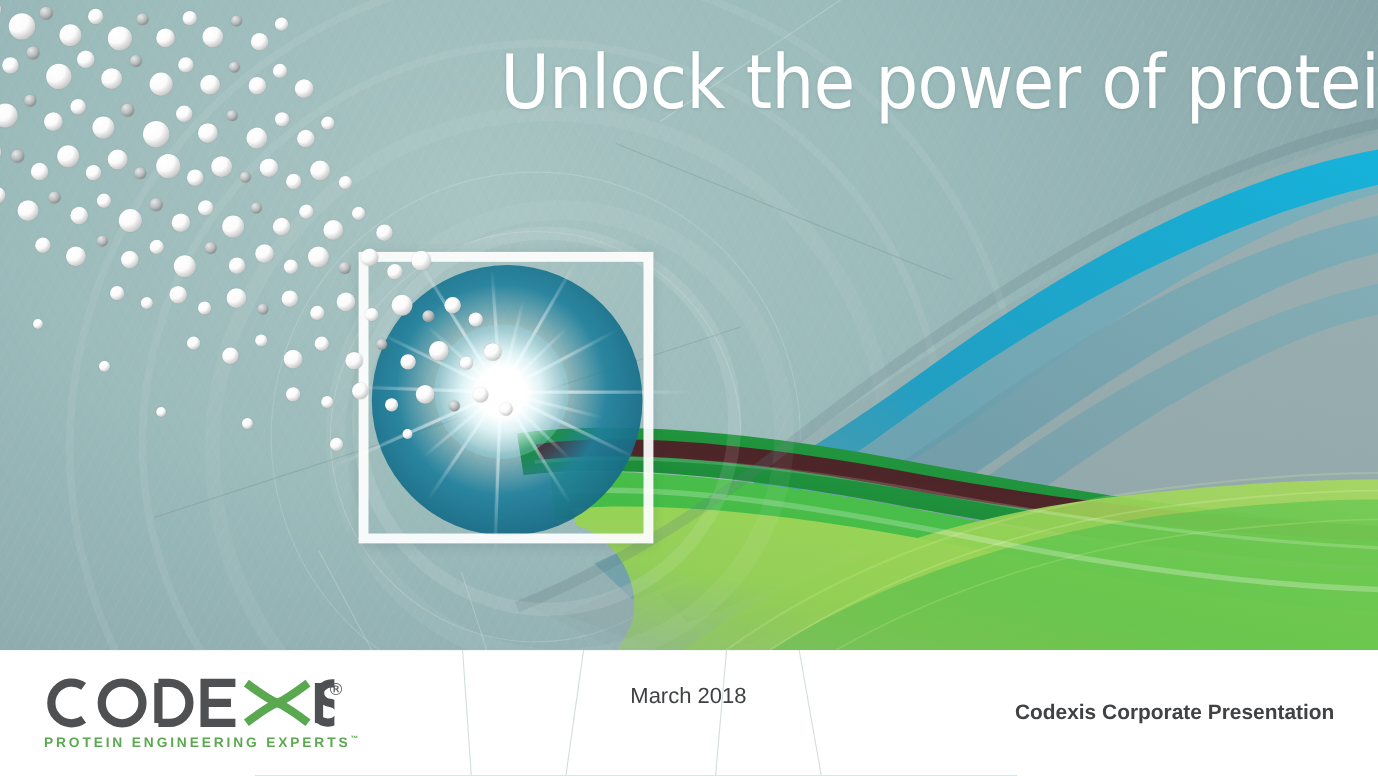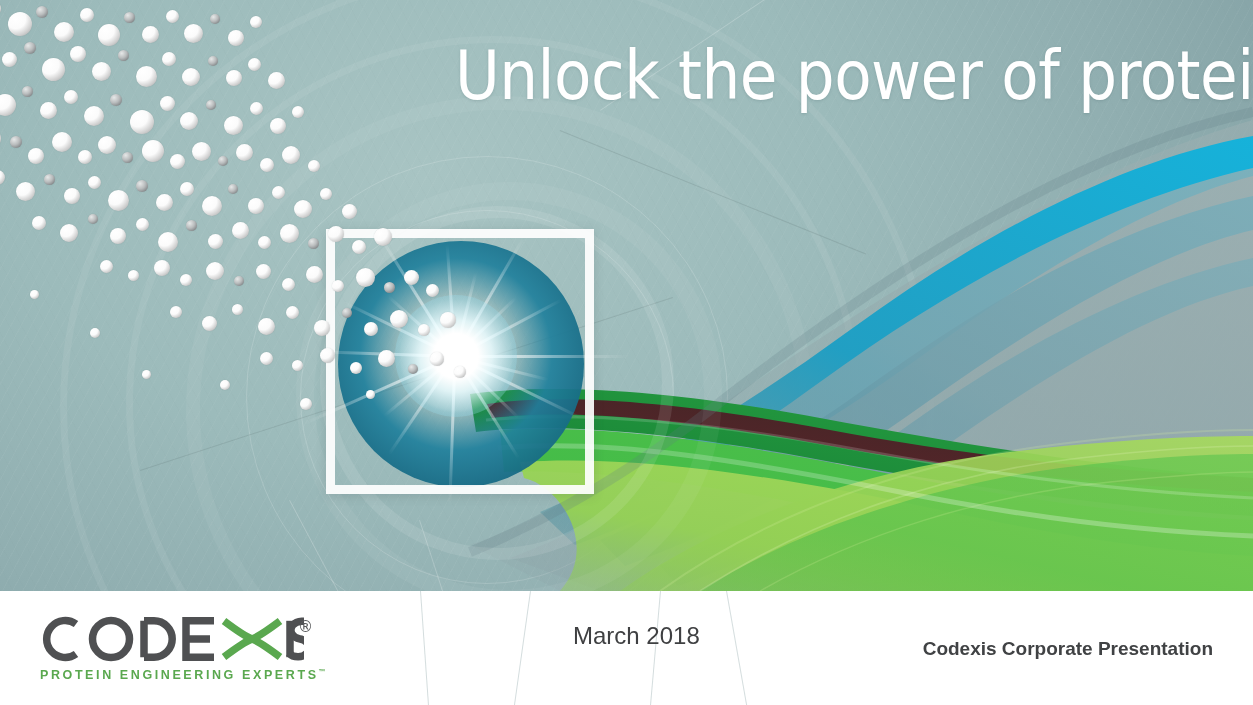--- a/index.html
+++ b/index.html
@@ -181,21 +181,21 @@
     color: #ffffff;
     letter-spacing: -0.5px;
     white-space: nowrap;
     text-shadow: 0 1px 3px rgba(70,95,98,0.22);
   }
 
   .date {
     position: absolute;
     left: 573px; top: 622px;
     font-family: "Liberation Sans", sans-serif;
-    font-size: 24px;
+    font-size: 20px;
     color: #3f4042;
     white-space: nowrap;
   }
   .right-block {
     position: absolute;
     right: 40px; top: 636px;
     text-align: right;
   }
   .corp-line {
     font-family: "Liberation Sans", sans-serif;

